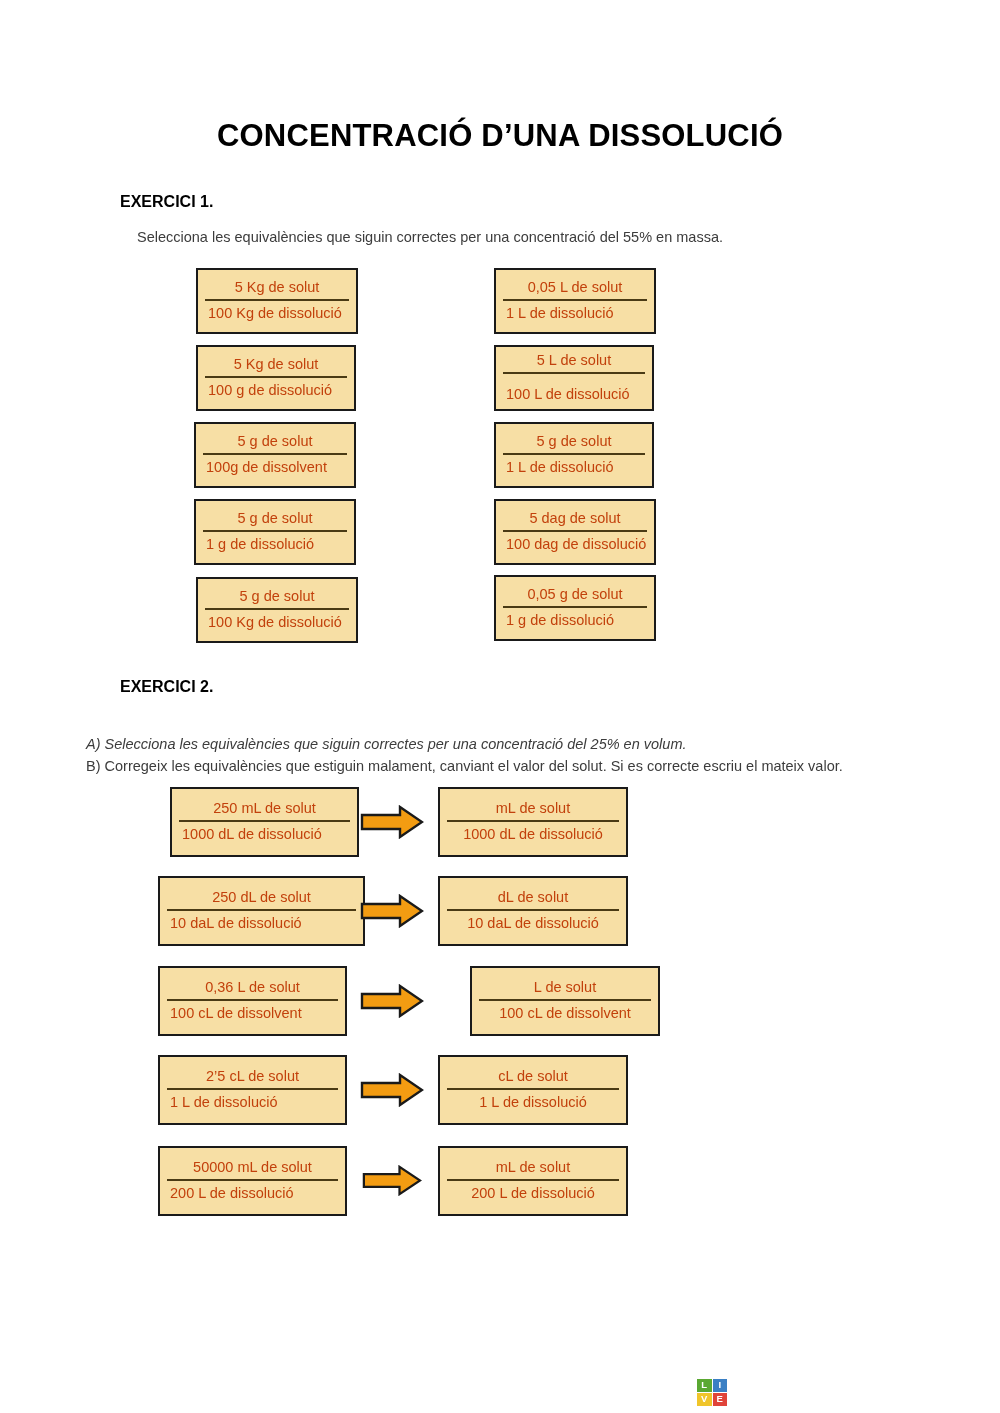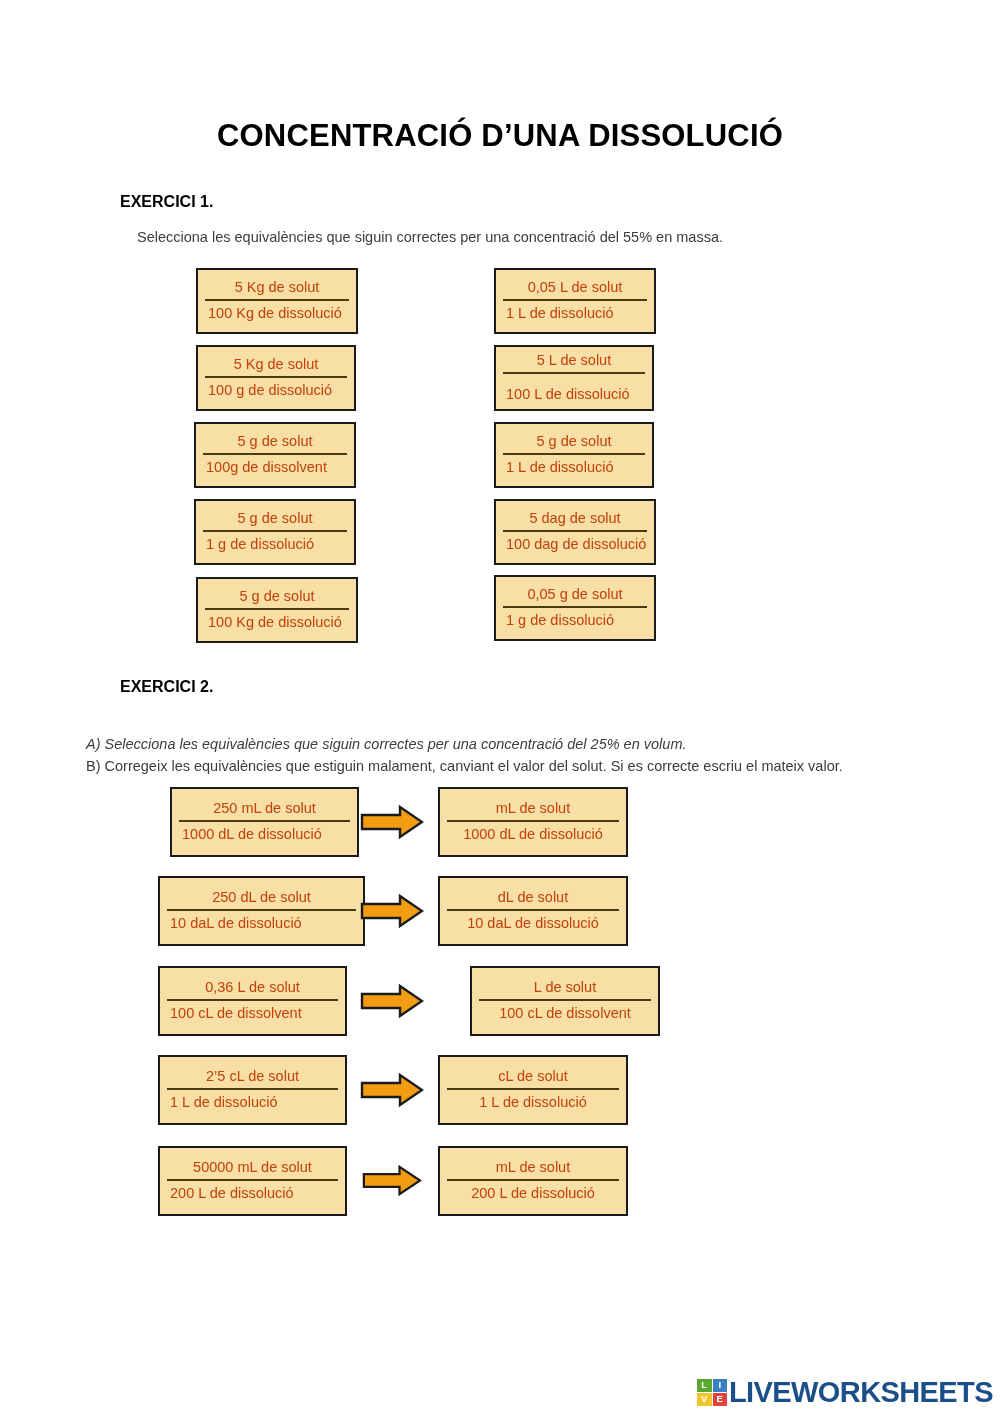--- a/index.html
+++ b/index.html
@@ -257,14 +257,13 @@
   <div class="frac-den">200 L de dissolució</div>
 </div>
 
 <div class="lw-logo">
   <div class="lw-mark">
     <div class="lw-cell c-l">L</div>
     <div class="lw-cell c-i">I</div>
     <div class="lw-cell c-v">V</div>
     <div class="lw-cell c-e">E</div>
   </div>
-  <div class="lw-wordmark">LIVEWORKSHEETS</div>
 </div>
 
 </body></html>

